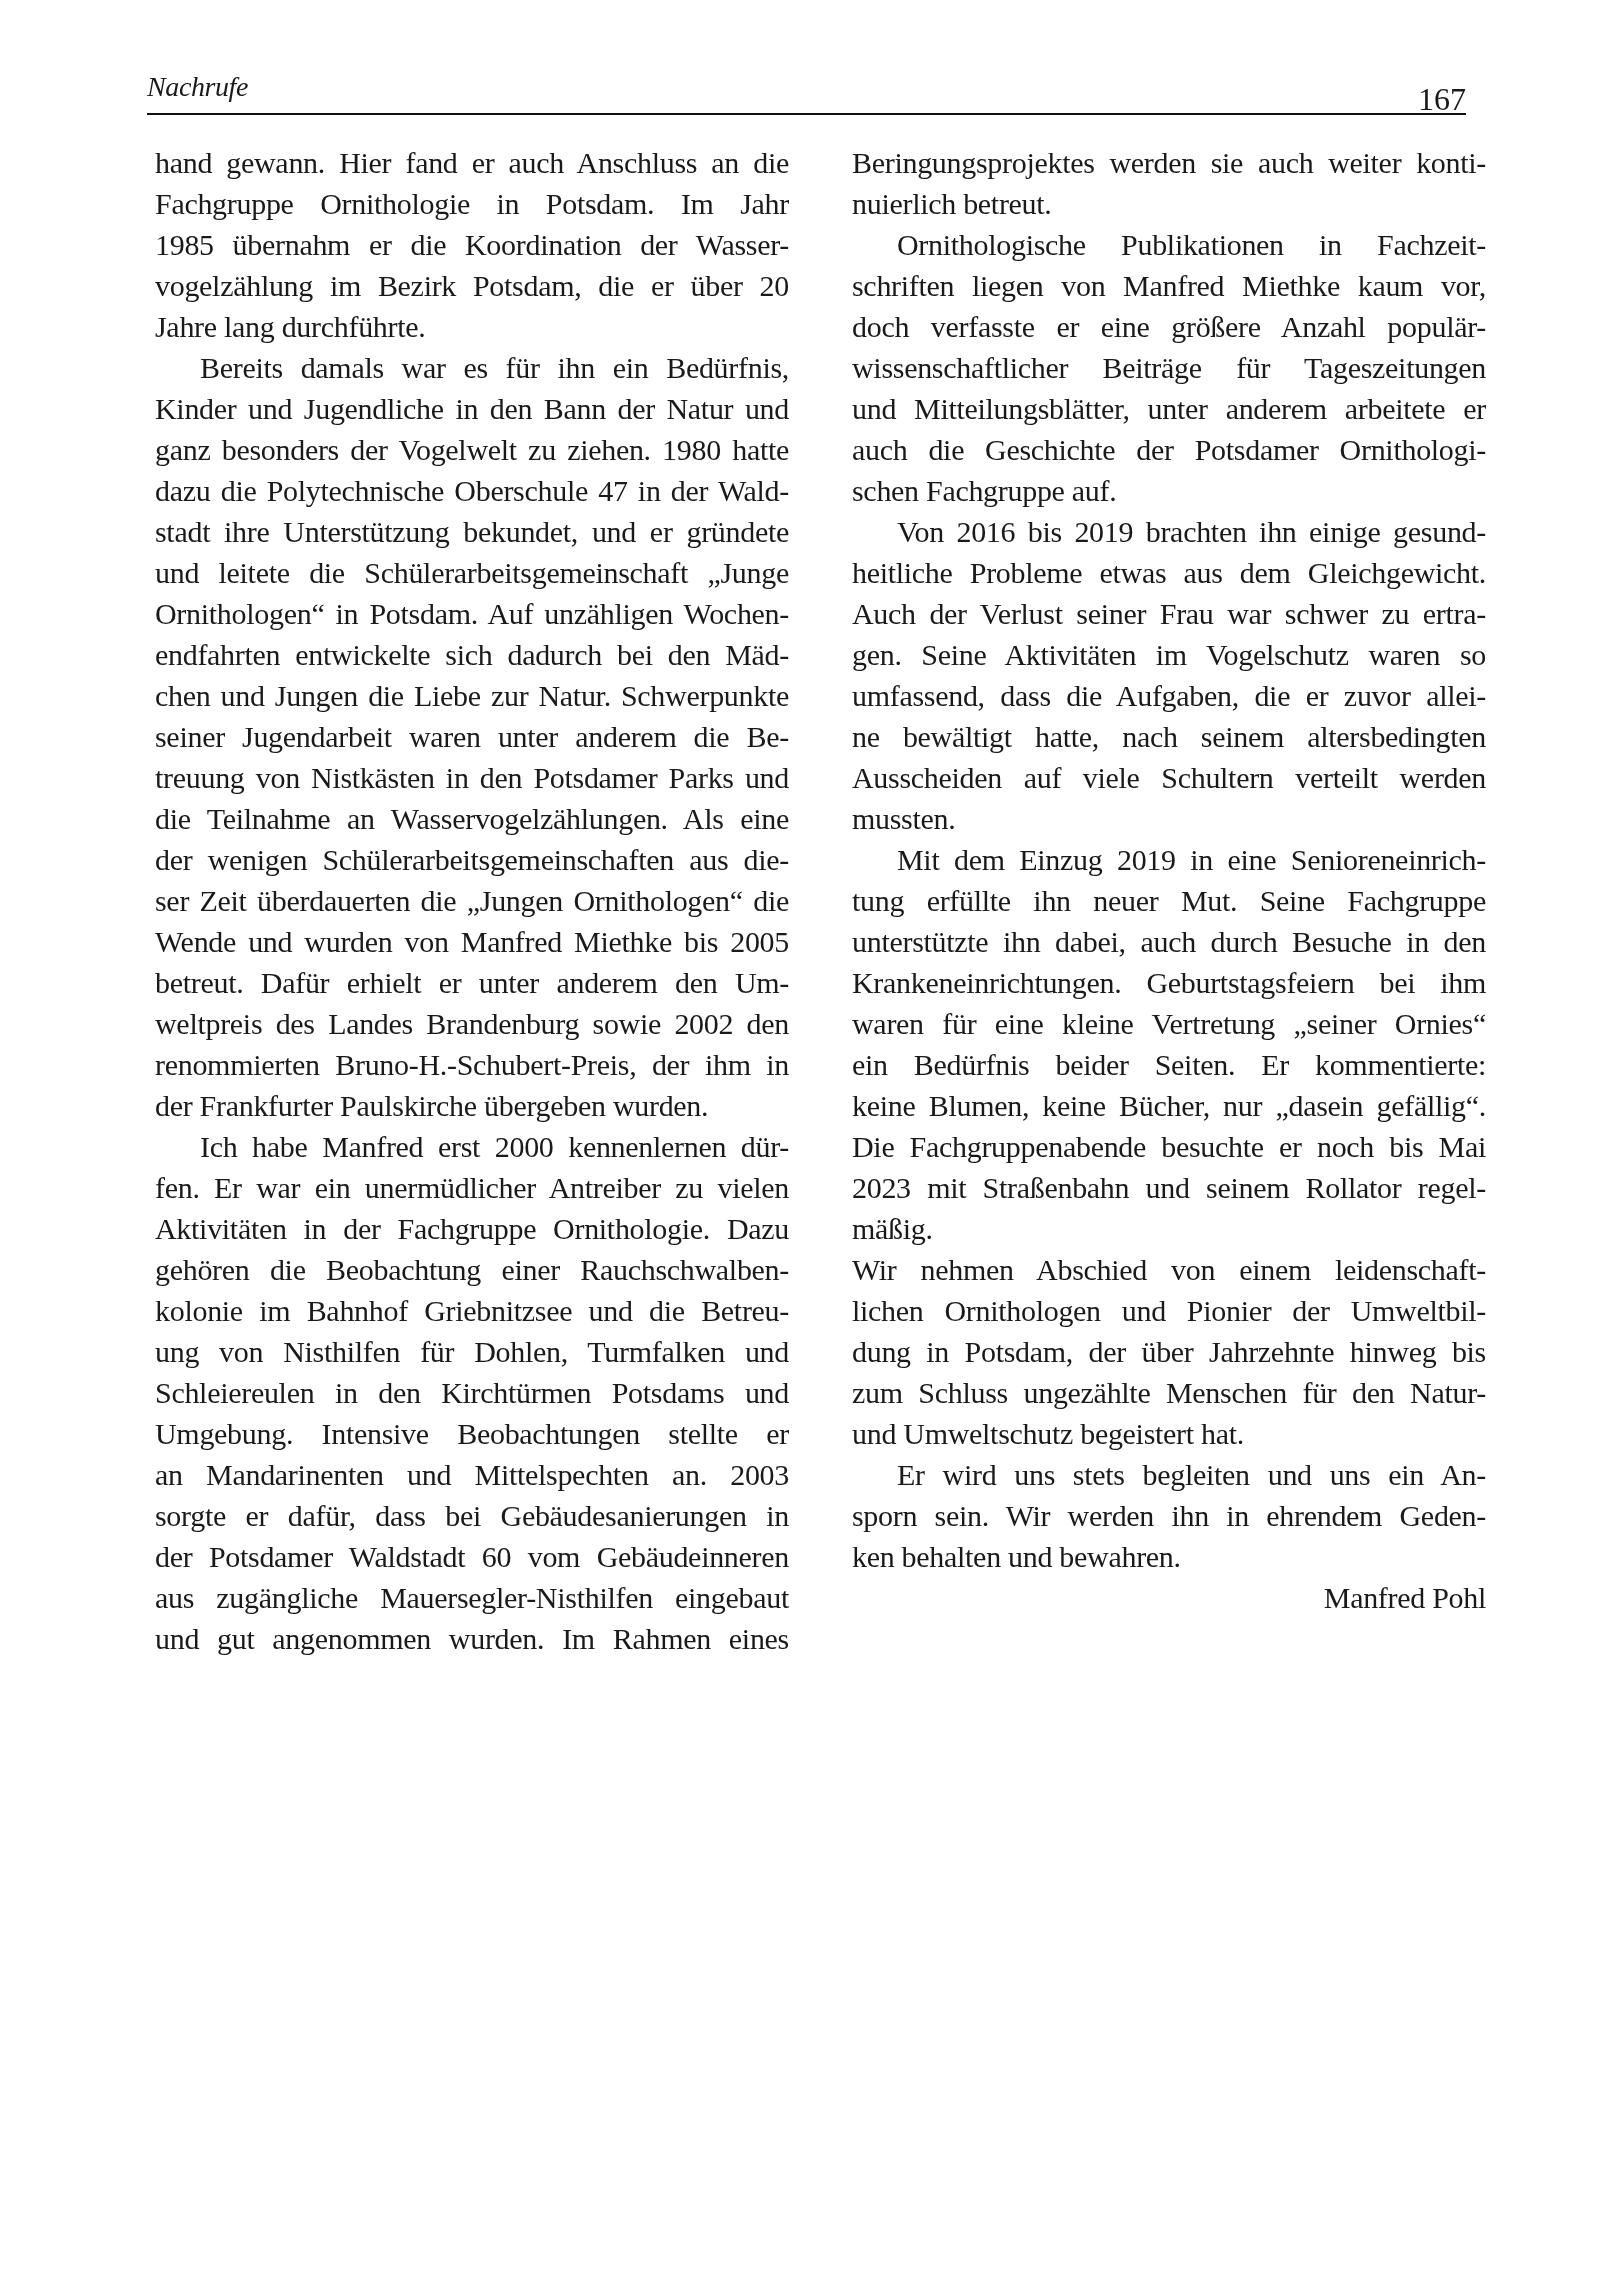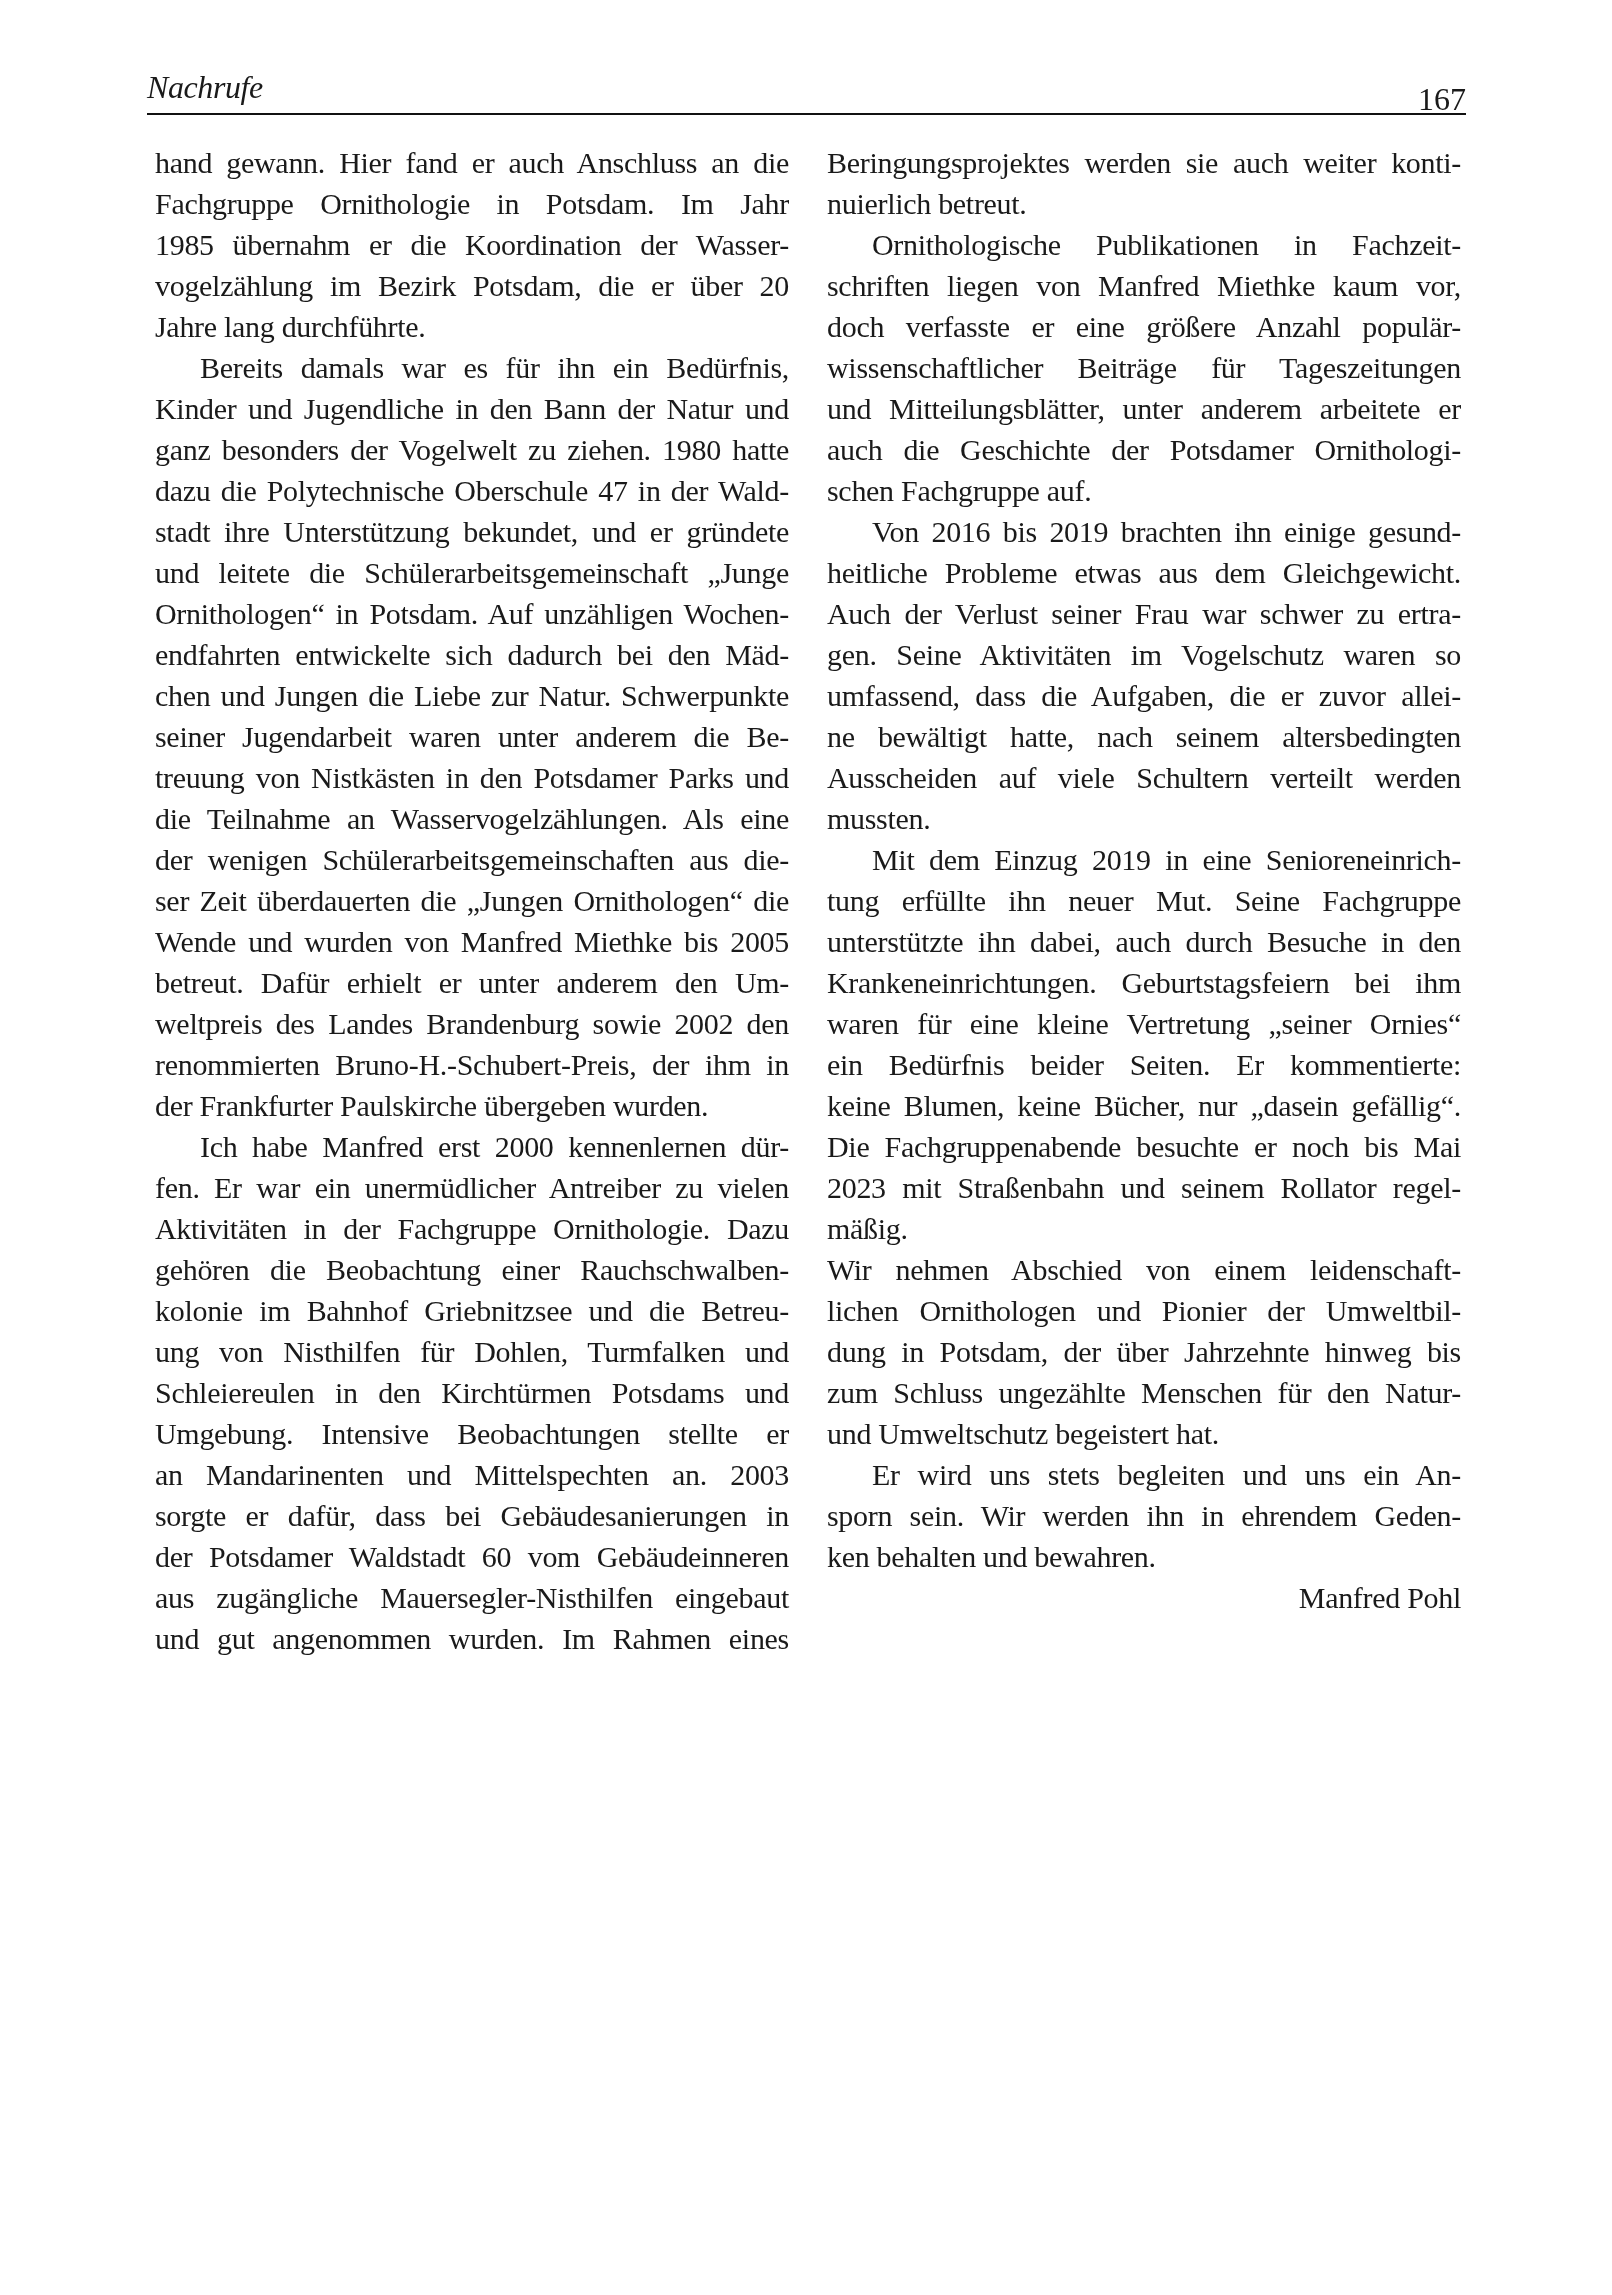--- a/index.html
+++ b/index.html
@@ -1,25 +1,25 @@
 <!DOCTYPE html>
 <html style="font-size:13px"><head>
 <meta charset="utf-8">
 <style>
   html, body { margin: 0; padding: 0; background: #ffffff; }
   body { width: 1612px; height: 2295px; position: relative; overflow: hidden;
          font-family: "Liberation Serif", "DejaVu Serif", serif; color: #1a1a1a; }
   .page { position: absolute; left: 0; top: 0; width: 1612px; height: 2295px; background: #fff; }
   .running-head { position: absolute; left: 147px; top: 63px; width: 1319px; height: 48px; }
-  .running-title { position: absolute; left: 0; top: 0; font-style: italic; font-size: 32px; line-height: 48px; letter-spacing: -0.4px; }
+  .running-title { position: absolute; left: 0; top: 0; font-style: italic; font-size: 28px; line-height: 48px; letter-spacing: -0.4px; }
   .page-number { position: absolute; right: 0; top: 12px; font-size: 32px; line-height: 48px; }
   .rule { position: absolute; left: 147px; top: 113px; width: 1319px; height: 2.4px; background: #111; }
   .column { position: absolute; top: 142px; width: 634px; }
   .col-left { left: 147px; margin-left: 8px; }
-  .col-right { left: 827px; }
+  .col-right { left: 852px; }
   .line { display: block; height: 41px; line-height: 41px; font-size: 30px; white-space: nowrap;
           text-align: justify; text-align-last: justify; overflow: visible; letter-spacing: -0.3px; }
   .line.last { text-align-last: left; }
   .line.indent { padding-left: 45px; }
   .line.right { text-align: left; text-align-last: right; }
 </style>
 </head>
 <body>
 
 <div class="page">

